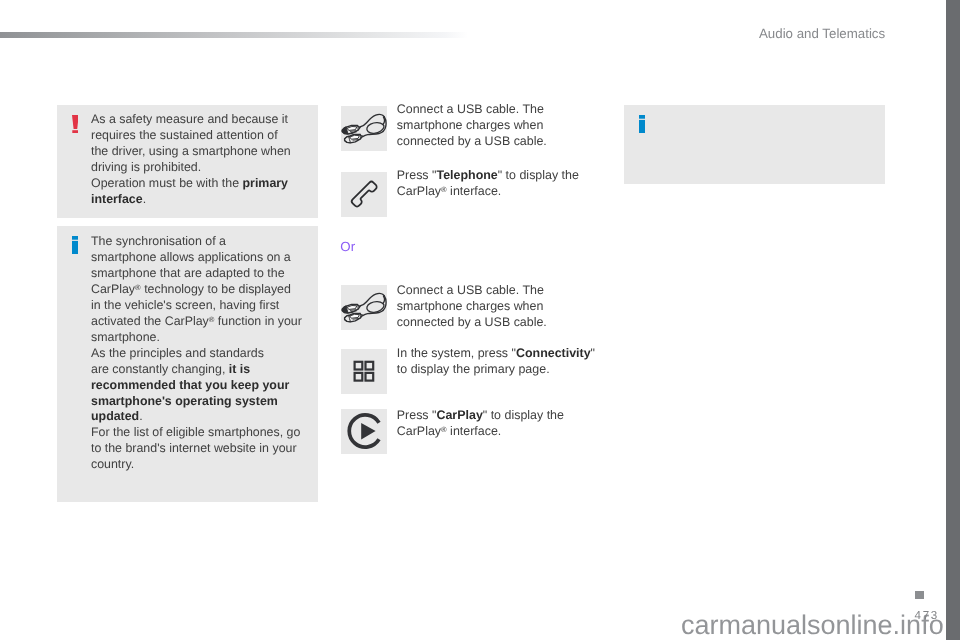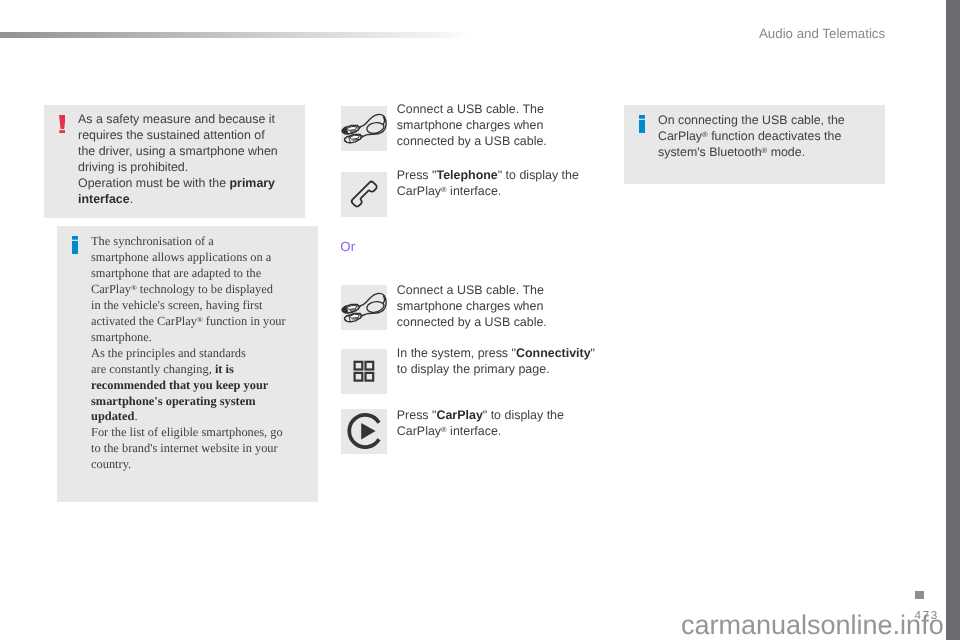--- a/index.html
+++ b/index.html
@@ -14,22 +14,22 @@
   
   .box{position:absolute;background:#e8e8e8;}
   .bodytxt{position:absolute;font-size:12.4px;color:#414141;line-height:15.95px;white-space:nowrap;}
   b{font-weight:bold;color:#2d2d2d;}
   sup{font-size:7.6px;line-height:0;vertical-align:2.8px;position:relative;top:0;}
 
   .wm{position:absolute;left:681px;top:612px;font-size:27px;color:#939598;letter-spacing:0px;white-space:nowrap;line-height:1;}
   .pagenum{position:absolute;left:914.6px;top:609.4px;font-size:11.6px;font-weight:normal;color:#808285;white-space:nowrap;letter-spacing:1.6px;}
   .sq{position:absolute;left:915.4px;top:591px;width:8.5px;height:7.8px;background:#8c8e91;}
 
-  #box-warning{left:44px;top:105px;width:261px;height:113px;}
-  #box-info{left:57px;top:226px;width:261px;height:276px;font-family:Liberation Serif, serif;}
+  #box-warning{left:57px;top:105px;width:261px;height:113px;}
+  #box-info{left:57px;top:226px;width:261px;height:276px;}
   #box-info2{left:624px;top:105px;width:261px;height:79px;}
   .bangicon{position:absolute;left:14.5px;top:9.6px;}
   .iicon{position:absolute;left:14.6px;top:10px;}
   #warn-txt{left:34px;top:7px;}
   #info-txt{left:34px;top:8px;}
   #info2-txt{left:34px;top:8px;}
 
   
   .tile{position:absolute;background:#e8e8e8;width:46px;height:45px;}
   .steptxt{position:absolute;font-size:12.45px;color:#414141;line-height:16.3px;white-space:nowrap;}
@@ -161,19 +161,18 @@
         <path d="M 20.2 13.9 L 34.6 22.1 L 20.2 30.5 Z" fill="#333437"></path>
       </g>
     </defs>
   </svg>
 
   <div class="box" id="box-info2">
     <svg class="iicon" viewBox="0 0 63 180" width="6.3" height="18">
       <rect x="0" y="0" width="63" height="37" fill="#0089cc"></rect>
       <rect x="0" y="49" width="63" height="131" fill="#0089cc"></rect>
     </svg>
-    <div class="bodytxt" id="info2-txt">On connecting the USB cable, the<br>CarPlay<sup>®</sup> function deactivates the<br>system's Bluetooth<sup>®</sup> mode.</div>
   </div>
 
   <div class="wm">carmanualsonline.info</div>
   <div class="sq"></div>
   <div class="pagenum">473</div>
 </div>
 
 </body></html>

